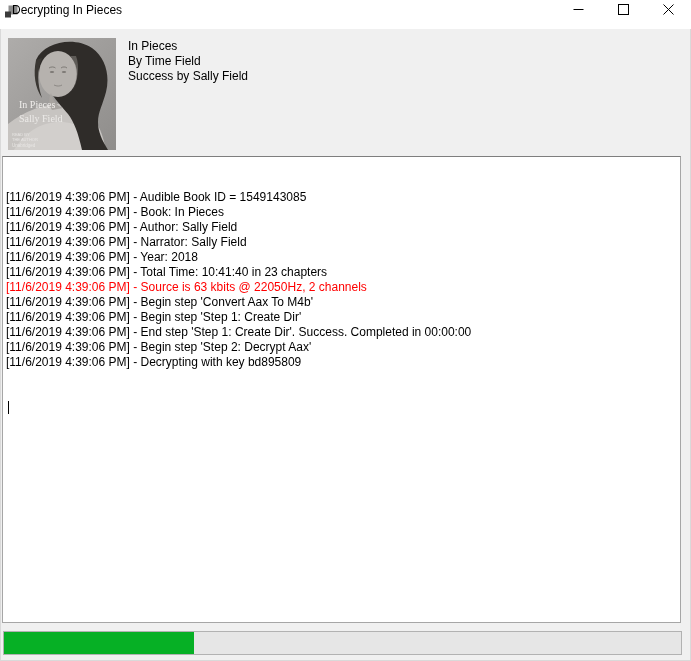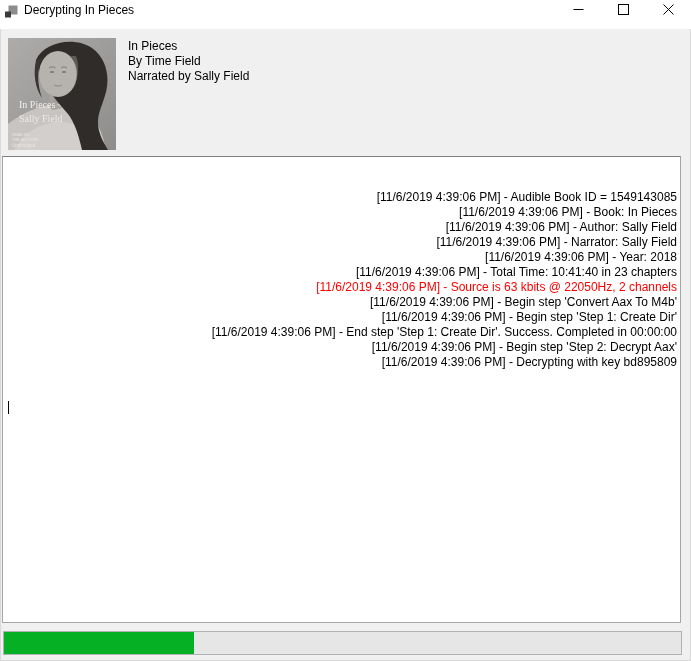--- a/index.html
+++ b/index.html
@@ -15,21 +15,21 @@
     overflow: hidden;
   }
 
   
   .titlebar {
     position: absolute; left: 0; top: 0; right: 0; height: 29px;
     background: #ffffff;
   }
   .app-icon { position: absolute; left: 4px; top: 4px; width: 14px; height: 14px; }
   .window-title {
-    position: absolute; left: 24px; top: 3px;
+    position: absolute; left: 12px; top: 3px;
     font-size: 12px; color: #000; white-space: nowrap;
   }
   .win-controls {
     position: absolute; right: 0; top: 0; height: 20px;
     display: flex;
   }
   .win-btn {
     width: 45px; height: 19px;
     display: flex; align-items: center; justify-content: center;
     background: transparent; border: none; padding: 0; margin: 0;
@@ -47,21 +47,21 @@
     font-size: 12px; line-height: 15px; color: #000;
   }
 
   
   .logbox {
     position: absolute; left: 2px; top: 156px; width: 679px; height: 467px;
     background: #ffffff;
     border: 1px solid #a6a6a6; border-top-color: #7e7e7e;
     padding: 3px 3px 0 3px;
     font-size: 12px; line-height: 15px; color: #000;
-    overflow: hidden; white-space: pre; cursor: text; text-align: right;
+    overflow: hidden; white-space: pre; cursor: text;
   }
   .log-line { height: 15px; }
   .log-line.red { color: var(--log-error); }
   .caret-line { height: 15px; display: flex; align-items: center; }
   .caret { display: inline-block; width: 1px; height: 13px; background: #000; margin-left: 2px; }
 
   
   .progressbar {
     position: absolute; left: 3px; top: 631px; width: 679px; height: 24px;
     background: #e6e6e6; border: 1px solid #b2b2b2;
@@ -131,21 +131,21 @@
       <text x="11" y="84" font-size="10" fill="#eceae8" font-family="'Liberation Serif', serif">Sally Field</text>
       <text x="4" y="98" font-size="4" fill="#e8e6e4">READ BY</text>
       <text x="4" y="103" font-size="4" fill="#e8e6e4">THE AUTHOR</text>
       <text x="4" y="109" font-size="4.5" fill="#e8e6e4">Unabridged</text>
     </svg>
   </div>
 
   <div class="book-info">
     <div>In Pieces</div>
     <div>By Time Field</div>
-    <div>Narrated by Sally Field</div>
+    <div>Success by Sally Field</div>
   </div>
 
   <div class="logbox">
     <div><div class="log-line">[11/6/2019 4:39:06 PM] - Audible Book ID = 1549143085</div><div class="log-line">[11/6/2019 4:39:06 PM] - Book: In Pieces</div><div class="log-line">[11/6/2019 4:39:06 PM] - Author: Sally Field</div><div class="log-line">[11/6/2019 4:39:06 PM] - Narrator: Sally Field</div><div class="log-line">[11/6/2019 4:39:06 PM] - Year: 2018</div><div class="log-line">[11/6/2019 4:39:06 PM] - Total Time: 10:41:40 in 23 chapters</div><div class="log-line red">[11/6/2019 4:39:06 PM] - Source is 63 kbits @ 22050Hz, 2 channels</div><div class="log-line">[11/6/2019 4:39:06 PM] - Begin step 'Convert Aax To M4b'</div><div class="log-line">[11/6/2019 4:39:06 PM] - Begin step 'Step 1: Create Dir'</div><div class="log-line">[11/6/2019 4:39:06 PM] - End step 'Step 1: Create Dir'. Success. Completed in 00:00:00</div><div class="log-line">[11/6/2019 4:39:06 PM] - Begin step 'Step 2: Decrypt Aax'</div><div class="log-line">[11/6/2019 4:39:06 PM] - Decrypting with key bd895809</div></div>
     <div class="caret-line">
       <span class="caret"></span>
     </div>
   </div>
 
   <div class="progressbar" style="background: rgb(230, 230, 230); border-color: rgb(178, 178, 178);">

